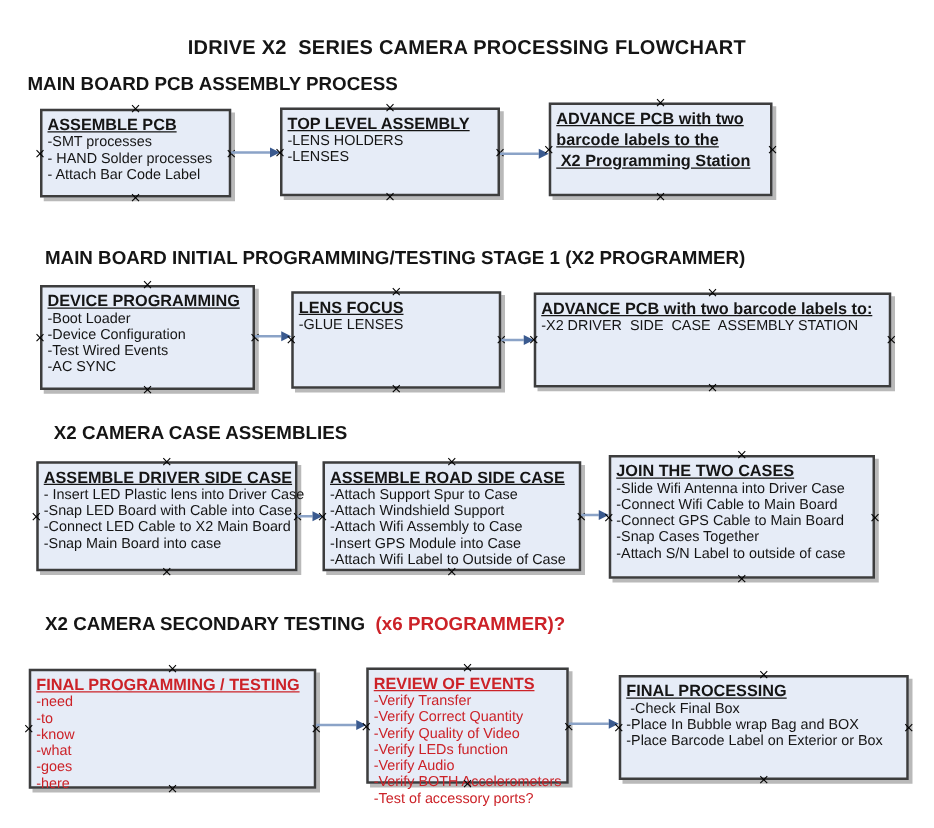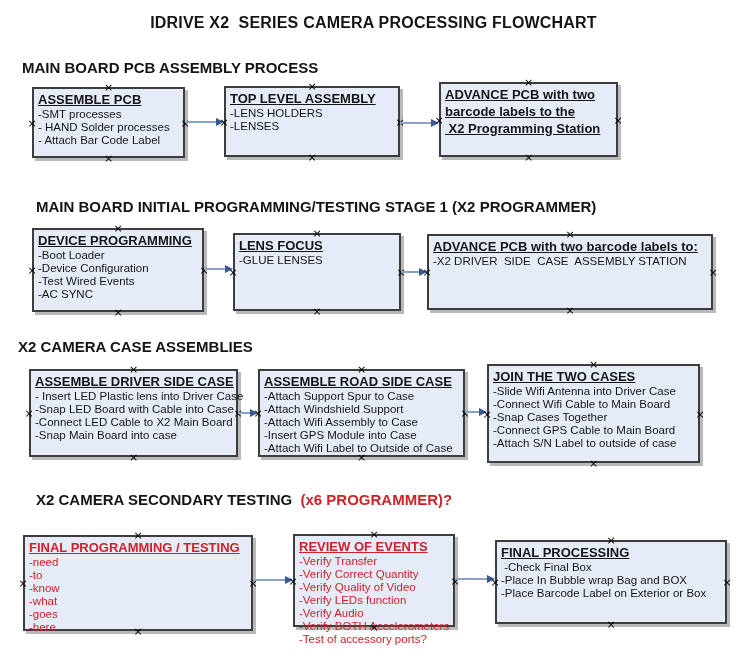--- a/index.html
+++ b/index.html
@@ -1,21 +1,21 @@
 <!DOCTYPE html>
 <html style="--box-fill: #e6ecf7; --box-border: #3d3d3d; --black-text: #151515; --red-text: #cc2228; --arrow-line: #8ba3c7; --arrow-head: #3a5a8f;"><head>
 <meta charset="utf-8">
 <style>
   html,body{margin:0;padding:0;background:#fff;}
   .canvas{
     position:relative;width:747px;height:662px;background:#fff;overflow:hidden;
     font-family:"Liberation Sans",sans-serif;color:var(--black-text,#111);
   }
   .page-title{
-    position:absolute;top:14px;left:0;width:747px;text-align:center;
+    position:absolute;top:30px;left:0;width:747px;text-align:center;
     font-size:16px;font-weight:bold;letter-spacing:.2px;white-space:pre;
   }
   .sec-heading{
     position:absolute;font-size:15px;font-weight:bold;white-space:pre;
   }
   .red{color:var(--red-text,#cc2228);}
   .fbox{
     position:absolute;box-sizing:border-box;
     background:var(--box-fill,#e6ecf7);
     border:2px solid var(--box-border,#3d3d3d);
@@ -125,21 +125,21 @@
 
   <div class="fbox" style="left:427px;top:234px;width:286px;height:76px">
     <div class="fbox-title">ADVANCE PCB with two barcode labels to:</div>
     <div class="fbox-item">-X2 DRIVER  SIDE  CASE  ASSEMBLY STATION</div>
   <span class="cmark cmark-top">×</span>
       <span class="cmark cmark-bottom">×</span>
       <span class="cmark cmark-left">×</span>
       <span class="cmark cmark-right">×</span>
     </div>
 
-  <div class="sec-heading" style="left:18px;top:338px">X2 CAMERA CASE ASSEMBLIES</div>
+  <div class="sec-heading" style="left:43px;top:338px">X2 CAMERA CASE ASSEMBLIES</div>
 
   <div class="fbox" style="left:29px;top:369px;width:209px;height:88px">
     <div class="fbox-title">ASSEMBLE DRIVER SIDE CASE</div>
     <div class="fbox-item">- Insert LED Plastic lens into Driver Case</div>
     <div class="fbox-item">-Snap LED Board with Cable into Case</div>
     <div class="fbox-item">-Connect LED Cable to X2 Main Board</div>
     <div class="fbox-item">-Snap Main Board into case</div>
   <span class="cmark cmark-top">×</span>
       <span class="cmark cmark-bottom">×</span>
       <span class="cmark cmark-left">×</span>
@@ -166,22 +166,22 @@
 
   <div class="arrow" style="left:465px;top:407px;width:22px">
       <span class="arrow-line"></span>
       <span class="arrow-head"></span>
     </div>
 
   <div class="fbox" style="left:487px;top:364px;width:213px;height:99px">
     <div class="fbox-title">JOIN THE TWO CASES</div>
     <div class="fbox-item">-Slide Wifi Antenna into Driver Case</div>
     <div class="fbox-item">-Connect Wifi Cable to Main Board</div>
+    <div class="fbox-item">-Connect GPS Cable to Main Board</div>
     <div class="fbox-item">-Snap Cases Together</div>
-    <div class="fbox-item">-Connect GPS Cable to Main Board</div>
     <div class="fbox-item">-Attach S/N Label to outside of case</div>
   <span class="cmark cmark-top">×</span>
       <span class="cmark cmark-bottom">×</span>
       <span class="cmark cmark-left">×</span>
       <span class="cmark cmark-right">×</span>
     </div>
 
   <div class="sec-heading" style="left:36px;top:491px"><span>X2 CAMERA SECONDARY TESTING</span><span class="red">  (x6 PROGRAMMER)?</span></div>
 
   <div class="fbox red-box" style="left:23px;top:535px;width:230px;height:96px">

